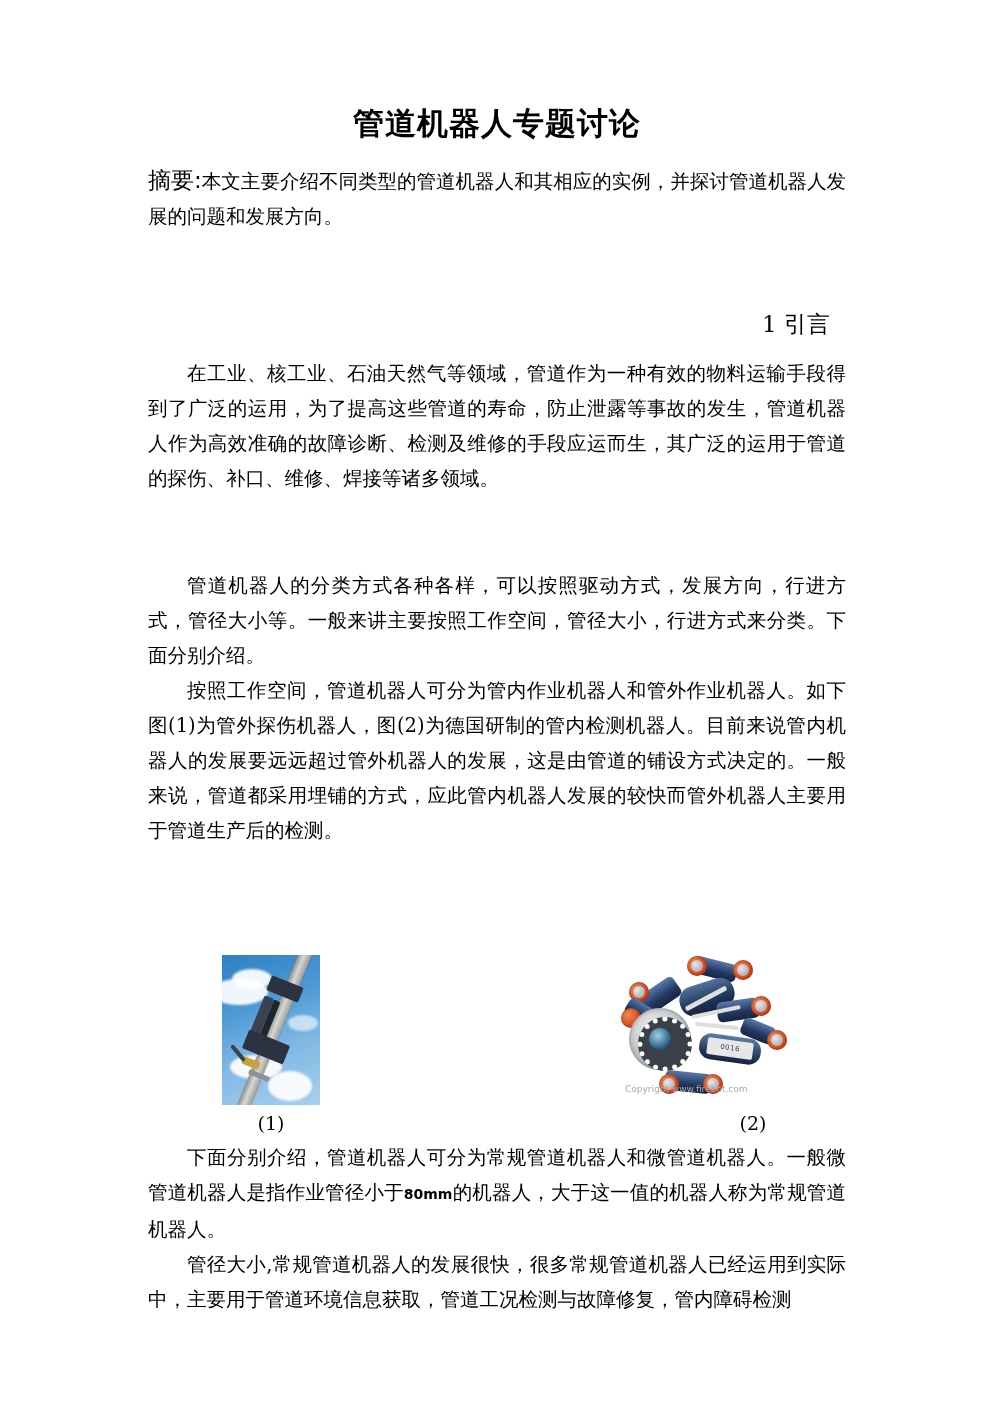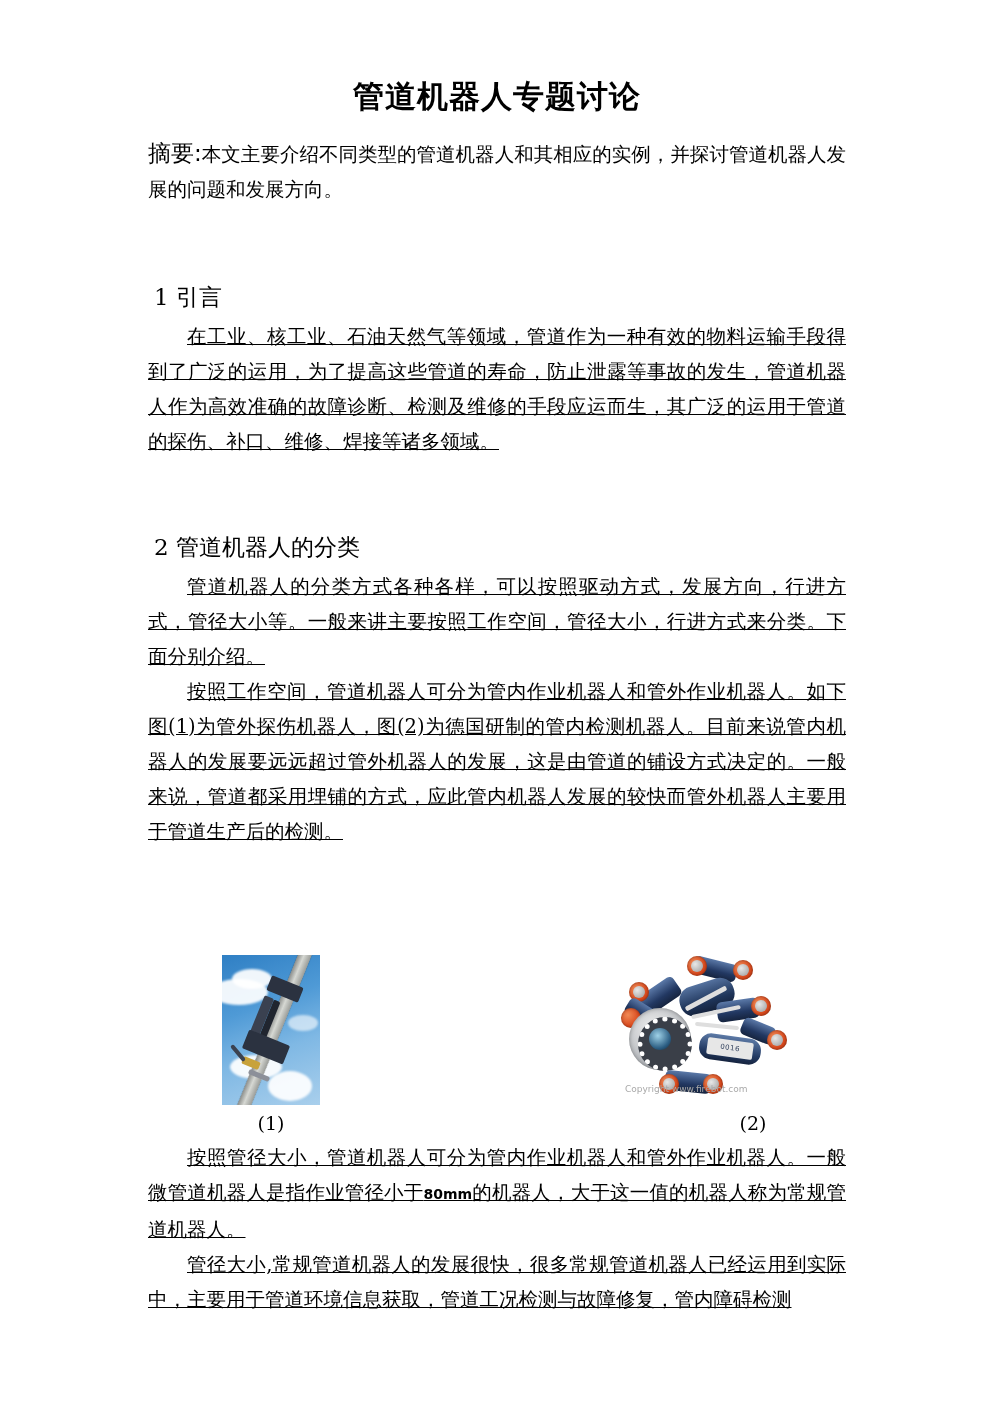--- a/index.html
+++ b/index.html
@@ -30,21 +30,21 @@
     top: 0;
   }
 
   .doc-title {
     text-align: center;
     font-family: "DejaVu Sans", "Liberation Sans", sans-serif;
     font-weight: bold;
     font-size: 31px;
     letter-spacing: 1px;
     margin: 0;
-    padding-top: 77px;
+    padding-top: 104px;
     line-height: 1.25;
   }
 
   
   .body-text {
     font-family: "DejaVu Serif", "Liberation Serif", serif;
     font-size: 19.5px;
     line-height: 35px;
     text-align: justify;
     text-justify: inter-ideograph;
@@ -67,30 +67,30 @@
 
   .keywords {
     margin-top: 72px;
   }
 
   .h2 {
     font-family: "DejaVu Serif", "Liberation Serif", serif;
     font-size: 23px;
     font-weight: normal;
     line-height: 32px;
-    margin: 6px;
+    margin: 16px;
+    text-align: right;
   }
 
   .sec1 { margin-top: 74px; }
   .sec2 { margin-top: 72px; }
 
   .para {
     text-indent: 39px;
     margin-top: 0;
-    text-decoration: underline;
   }
   .para.tight { margin-top: 0; }
 
   .mono-num {
     font-family: "DejaVu Sans", "Liberation Sans", sans-serif;
     font-weight: bold;
     font-size: 14px;
   }
 
   
@@ -296,21 +296,20 @@
       <p class="body-text"><span class="label-hei">摘要:</span><span class="body-text-run">本文主要介绍不同类型的管道机器人和其相应的实例，并探讨管道机器人发展的问题和发展方向。</span></p>
     </div>
 
 
     <div class="sec1">
       <h2 class="h2">1 引言</h2>
       <p class="body-text para">在工业、核工业、石油天然气等领域，管道作为一种有效的物料运输手段得到了广泛的运用，为了提高这些管道的寿命，防止泄露等事故的发生，管道机器人作为高效准确的故障诊断、检测及维修的手段应运而生，其广泛的运用于管道的探伤、补口、维修、焊接等诸多领域。</p>
     </div>
 
     <div class="sec2">
-      <h2 class="h2">2 管道机器人的分类</h2>
       <p class="body-text para">管道机器人的分类方式各种各样，可以按照驱动方式，发展方向，行进方式，管径大小等。一般来讲主要按照工作空间，管径大小，行进方式来分类。下面分别介绍。</p>
       <p class="body-text para tight">按照工作空间，管道机器人可分为管内作业机器人和管外作业机器人。如下图(1)为管外探伤机器人，图(2)为德国研制的管内检测机器人。目前来说管内机器人的发展要远远超过管外机器人的发展，这是由管道的铺设方式决定的。一般来说，管道都采用埋铺的方式，应此管内机器人发展的较快而管外机器人主要用于管道生产后的检测。</p>
     </div>
 
   </div>
 
   <div class="figures">
 
     <div class="fig" id="fig1">
       <div class="cloud c1"></div>
@@ -372,17 +371,17 @@
     </div>
 
   </div>
 
   <div class="fig-captions">
     <div class="cap" id="cap1">(1)</div>
     <div class="cap" id="cap2">(2)</div>
   </div>
 
   <div class="lower-text">
-    <p class="body-text para"><span>按照管径大小，管道机器人可分为管内作业机器人和管外作业机器人。一般微管道机器人是指作业管径小于</span><span class="mono-num">80mm</span><span>的机器人，大于这一值的机器人称为常规管道机器人。</span></p>
+    <p class="body-text para"><span>下面分别介绍，管道机器人可分为常规管道机器人和微管道机器人。一般微管道机器人是指作业管径小于</span><span class="mono-num">80mm</span><span>的机器人，大于这一值的机器人称为常规管道机器人。</span></p>
     <p class="body-text para tight">管径大小,常规管道机器人的发展很快，很多常规管道机器人已经运用到实际中，主要用于管道环境信息获取，管道工况检测与故障修复，管内障碍检测</p>
   </div>
 
 </div>
 
 </body></html>

